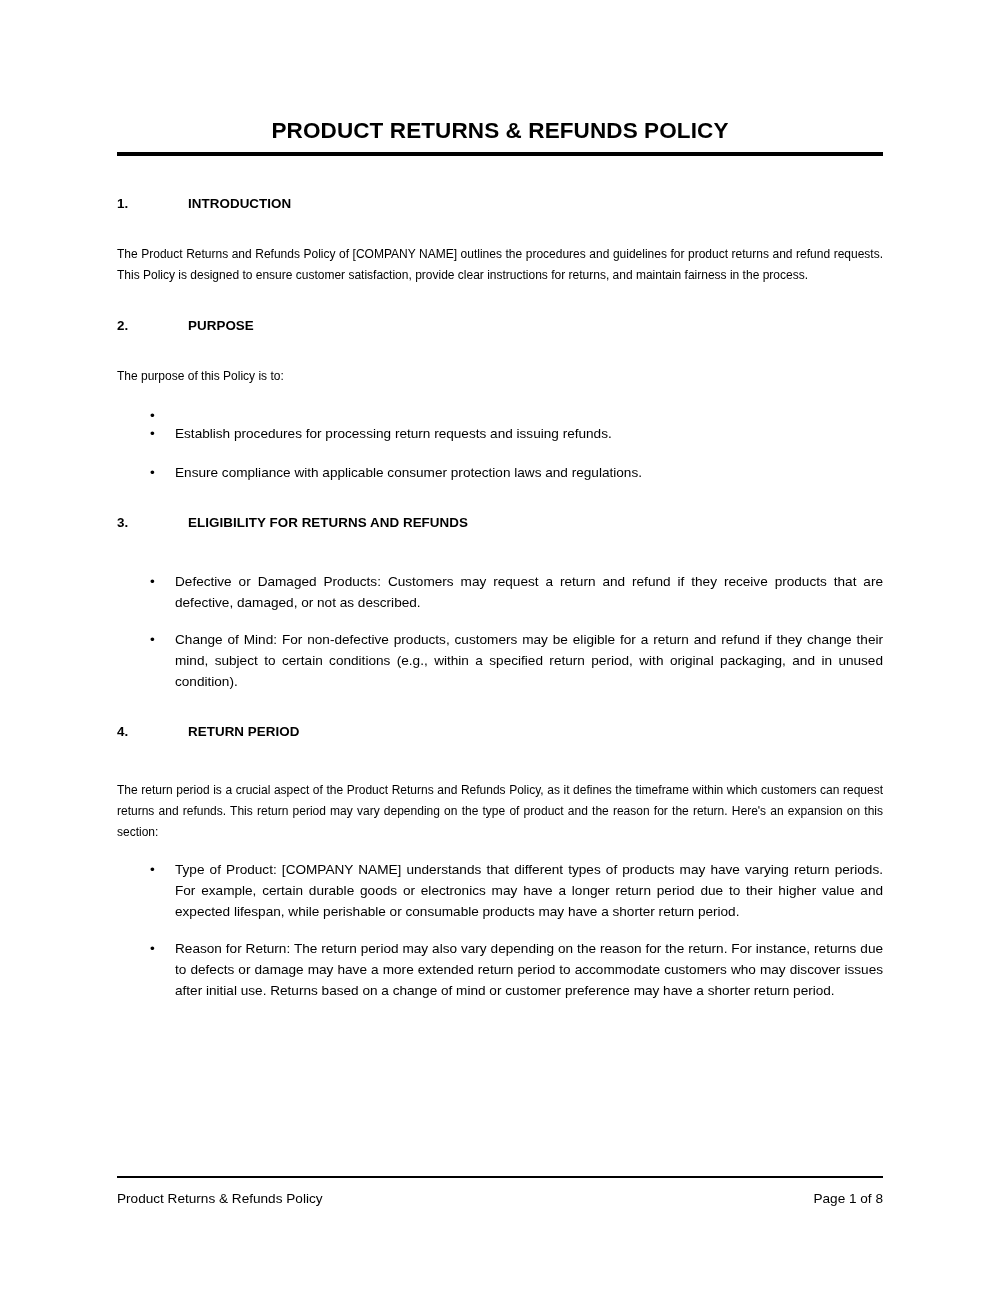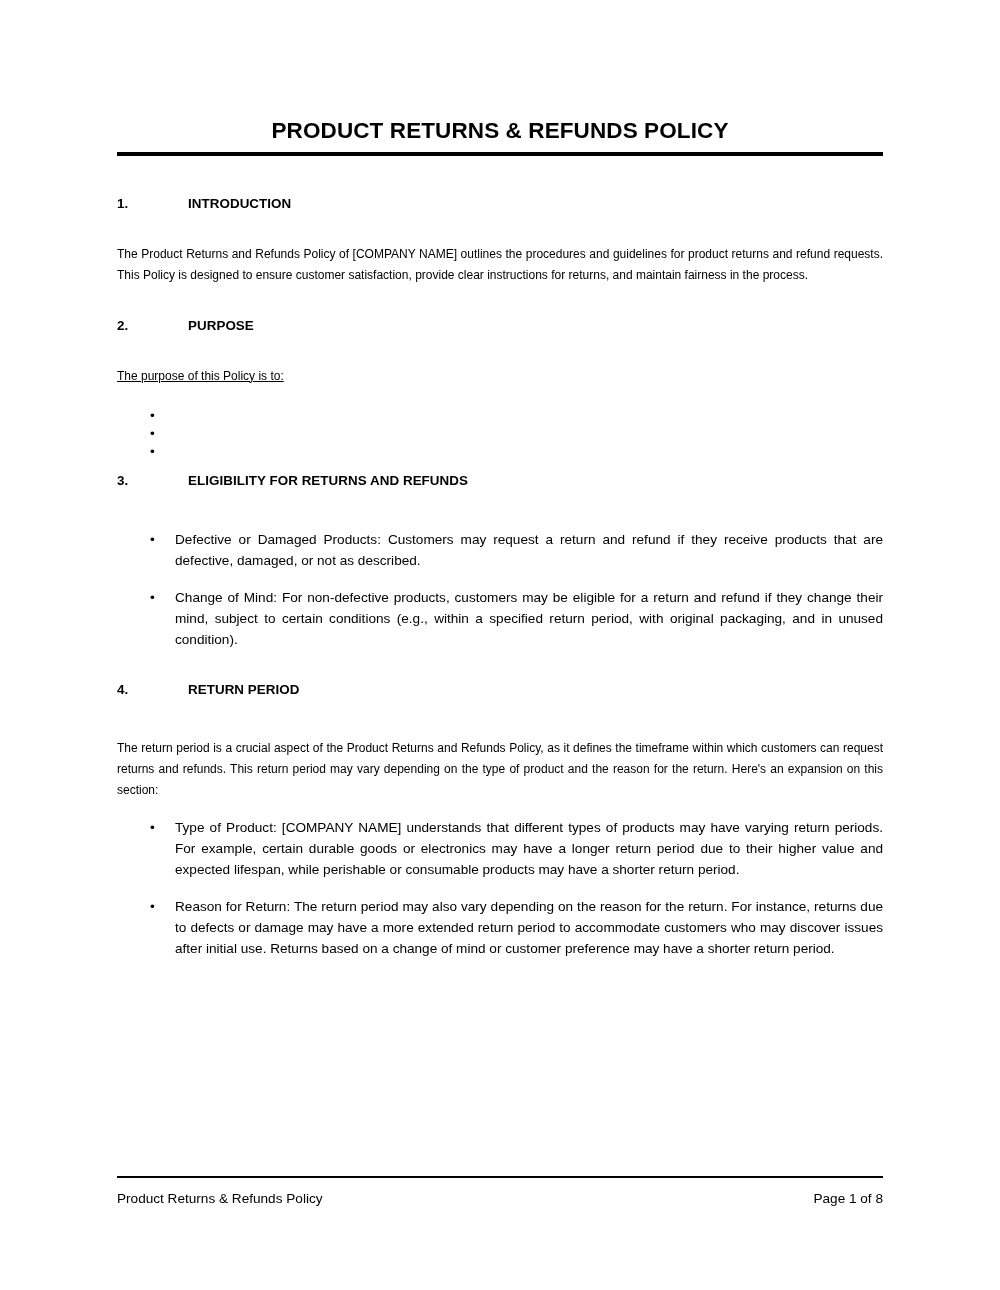--- a/index.html
+++ b/index.html
@@ -73,21 +73,20 @@
   
   .para {
     font-size: 12px;
     line-height: 21px;
     text-align: justify;
     text-justify: inter-word;
     margin: 0;
   }
   .para.nojust {
     text-align: left;
-    text-decoration: underline;
   }
 
   
   .bullet-list {
     margin: 0;
     padding: 0;
     list-style: none;
   }
   .bullet {
     position: relative;
@@ -172,24 +171,26 @@
 
     <div class="sp-18"></div>
 
     <ul class="bullet-list">
       <li class="bullet nojust">
         <span class="dot">•</span>
       </li>
       <div class="sp-18"></div>
       <li class="bullet nojust">
         <span class="dot">•</span>
+        <span>Establish procedures for processing return requests and issuing refunds.</span>
       </li>
       <div class="sp-18"></div>
       <li class="bullet nojust">
         <span class="dot">•</span>
+        <span>Ensure compliance with applicable consumer protection laws and regulations.</span>
       </li>
     </ul>
 
     <div class="sp-30"></div>
 
     <div class="section-heading">
       <span class="sec-num">3.</span>
       <span class="sec-title">ELIGIBILITY FOR RETURNS AND REFUNDS</span>
     </div>
 

